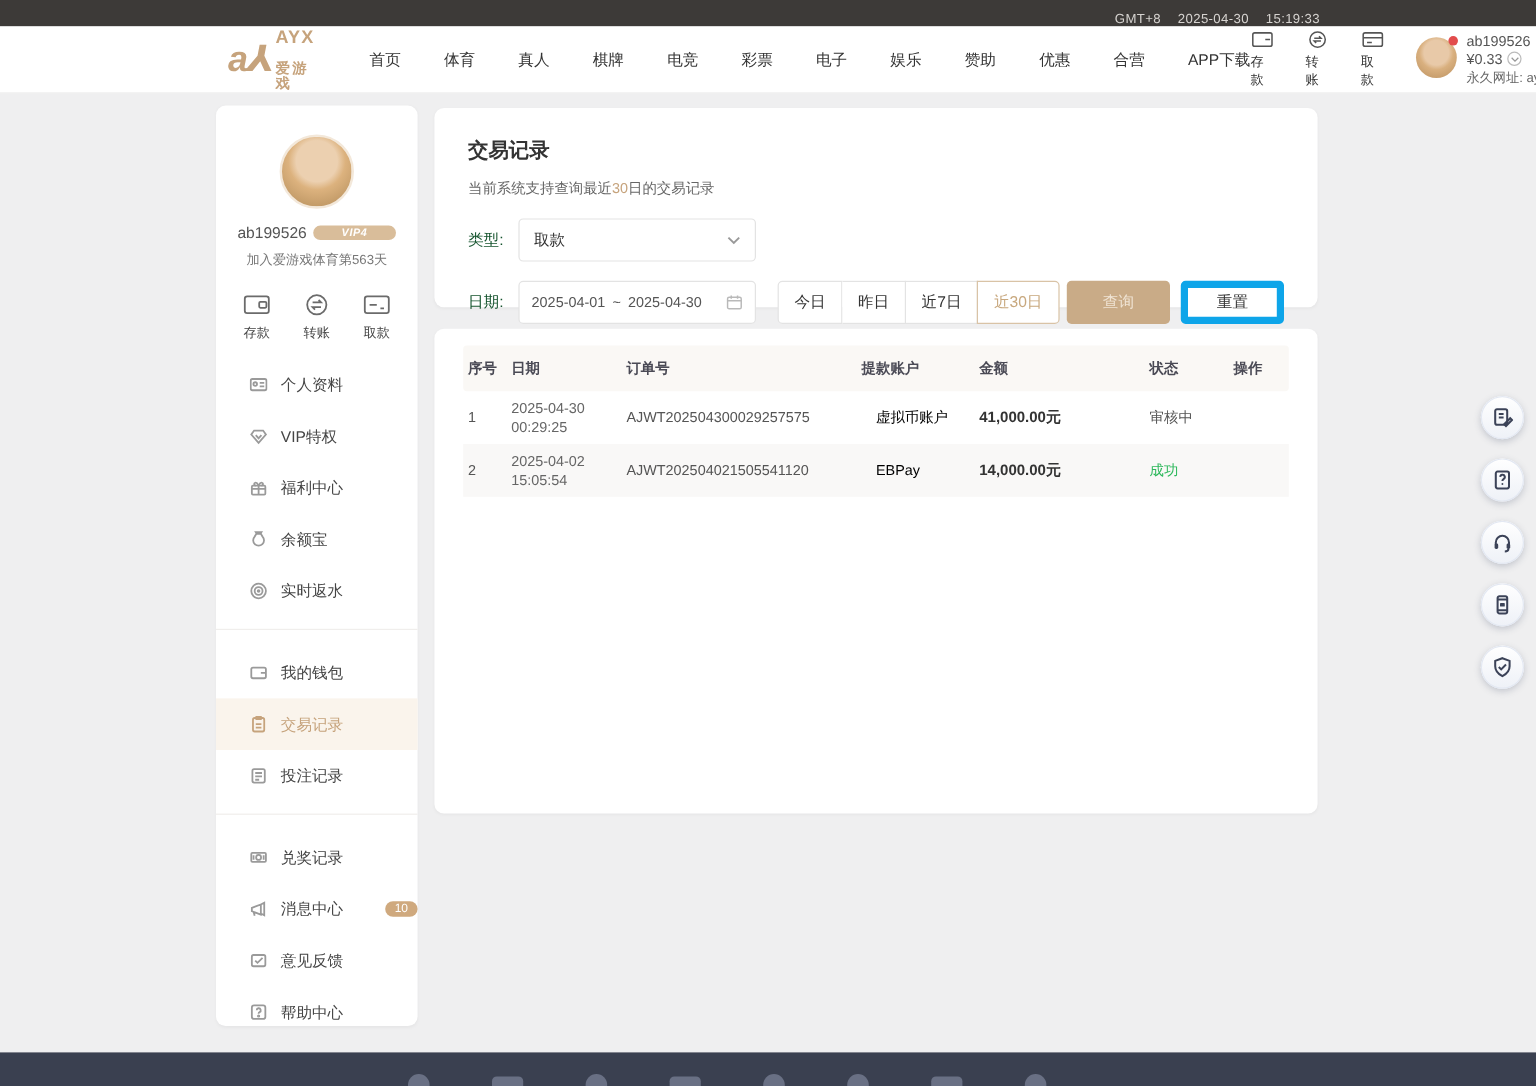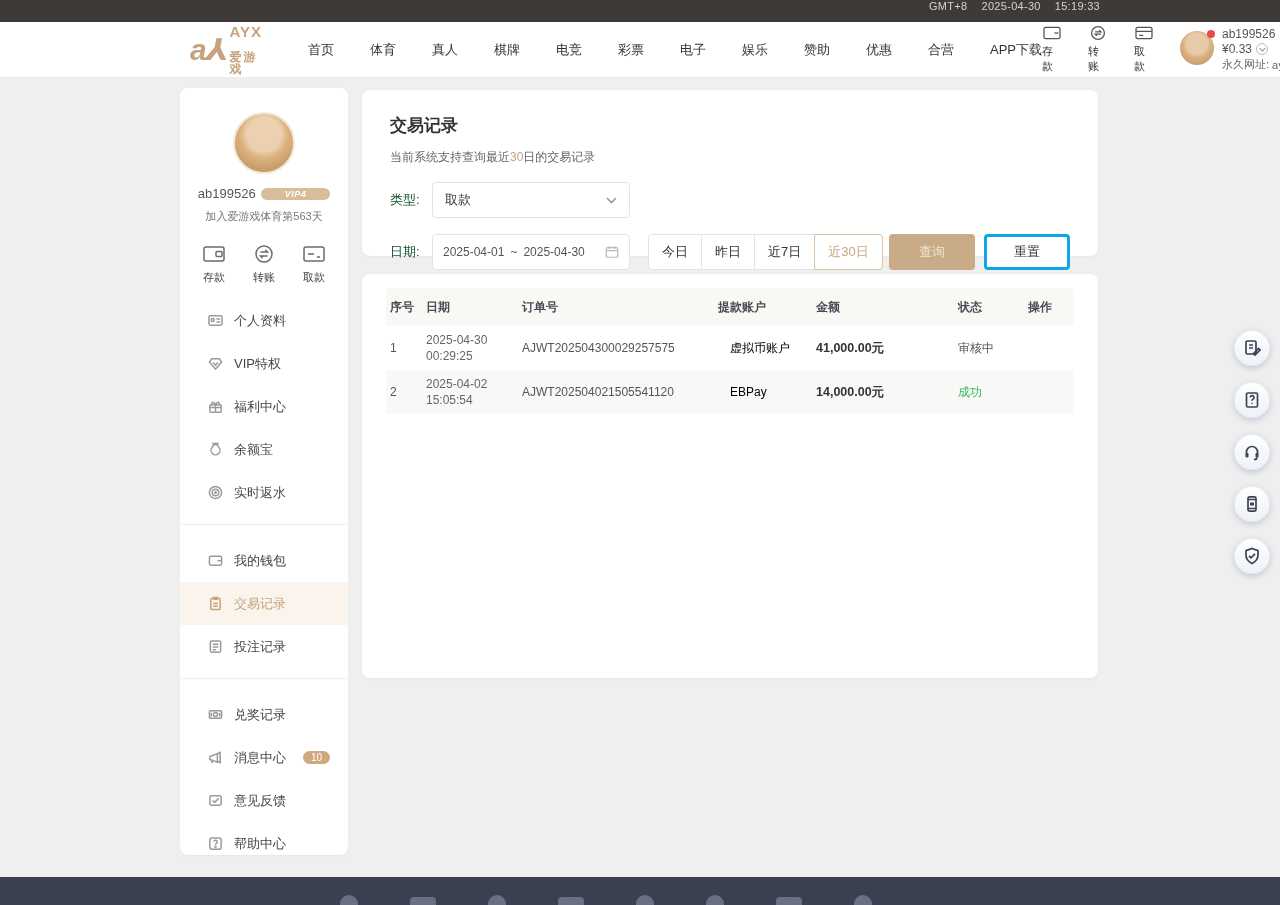--- a/index.html
+++ b/index.html
@@ -1,19 +1,19 @@
 <!DOCTYPE html>
 <html><head>
 <meta charset="utf-8">
 <style>
   * { margin:0; padding:0; box-sizing:border-box; }
   html,body { width:1280px; height:905px; font-family:"Liberation Sans","DejaVu Sans",sans-serif; background:#efeff0; overflow:hidden; }
 
   
-  .topbar { height:22px; background:#3d3a38; display:flex; align-items:flex-start; justify-content:flex-end; padding-right:180px; gap:14px; }
+  .topbar { height:22px; background:#3d3a38; display:flex; align-items:flex-end; justify-content:flex-end; padding-right:180px; gap:14px; }
   .topbar span { color:#d6d3d0; font-size:11px; letter-spacing:.3px; }
 
   
   .header { height:56px; background:#fff; border-bottom:1px solid #ececec; display:flex; align-items:center; padding:0 178px 0 190px; position:relative; }
   .logo { display:flex; align-items:center; gap:6px; cursor:pointer; }
   .logo-mono { font-size:30px; font-weight:bold; color:#c6a37c; font-style:italic; letter-spacing:-3px; line-height:1; }
   .logo-txt { display:flex; flex-direction:column; line-height:1; }
   .logo-en { color:#c6a37c; font-weight:bold; font-size:15px; letter-spacing:1px; }
   .logo-cn { color:#c6a37c; font-size:12px; font-weight:bold; margin-top:12px; letter-spacing:2px; }
   .nav { display:flex; align-items:center; gap:36px; margin-left:46px; }
@@ -49,21 +49,21 @@
   .sb-qa svg { width:24px; height:20px; stroke:#6b6b6b; fill:none; stroke-width:1.5; }
   .sb-qa span { font-size:11px; color:#444; }
   .sb-group { margin-top:14px; }
   .sb-divider { height:1px; background:#f0eeec; margin:10px 0; }
   .sb-item { height:43px; display:flex; align-items:center; gap:11px; padding-left:28px; cursor:pointer; position:relative; }
   .sb-item svg { width:15px; height:15px; stroke:#9a9a9a; fill:none; stroke-width:1.6; flex:none; }
   .sb-item span.lbl { font-size:13px; color:#454545; }
   .sb-item.active { background:#faf4ec; }
   .sb-item.active svg { stroke:#c6a37c; }
   .sb-item.active span.lbl { color:#c6a37c; }
-  .sb-badge { margin-left:auto; margin-right:18px; background:#cfa97e; color:#fff; font-size:10px; border-radius:9px; padding:1px 8px; }
+  .sb-badge { margin-left:auto; background:#cfa97e; color:#fff; font-size:10px; border-radius:9px; padding:1px 8px; }
 
   
   .card { position:absolute; background:#fff; border-radius:8px; box-shadow:0 1px 3px rgba(0,0,0,.04); }
   .card-filter { left:362px; top:12px; width:736px; height:166px; padding:24px 28px 0; }
   .m-title { font-size:17px; font-weight:bold; color:#333; }
   .m-sub { font-size:12px; color:#666; margin-top:12px; }
   .m-sub .days { color:#c6a37c; }
   .f-row { display:flex; align-items:center; margin-top:16px; }
   .f-label { font-size:13px; color:#14532d; width:42px; flex:none; }
   .select { width:198px; height:36px; border:1px solid #e3e3e3; border-radius:4px; display:flex; align-items:center; justify-content:space-between; padding:0 12px; cursor:pointer; background:#fff; }
@@ -71,21 +71,21 @@
   .select svg { width:11px; height:7px; stroke:#999; fill:none; stroke-width:1.6; }
   .daterange { width:198px; height:36px; border:1px solid #e3e3e3; border-radius:4px; display:flex; align-items:center; justify-content:space-between; padding:0 10px; background:#fff; cursor:pointer; }
   .daterange .dr-txt { font-size:12px; color:#555; display:flex; gap:6px; }
   .daterange svg { width:14px; height:14px; stroke:#b9b9b9; fill:none; stroke-width:1.4; }
   .range-group { display:flex; margin-left:18px; }
   .range-btn { height:36px; min-width:48px; padding:0 13px; background:#fff; border:1px solid #e3e3e3; border-left-width:0; font-size:13px; color:#333; display:flex; align-items:center; justify-content:center; cursor:pointer; }
   .range-btn:first-child { border-left-width:1px; border-radius:4px 0 0 4px; }
   .range-btn:last-child { border-radius:0 4px 4px 0; }
   .range-btn.active { color:#c8a87e; border:1px solid #d9c3a6; margin-left:-1px; }
   .btn-search { margin-left:auto; width:86px; height:36px; background:#c9ab87; border:none; border-radius:4px; color:#efe3d3; font-size:13px; cursor:pointer; }
-  .btn-reset { margin-left:9px; width:86px; height:36px; background:#fff; border:3px solid #0ea5e9; border-radius:4px; color:#333; font-size:13px; cursor:pointer; }
+  .btn-reset { margin-left:9px; width:86px; height:36px; background:#fff; border:6px solid #0ea5e9; border-radius:4px; color:#333; font-size:13px; cursor:pointer; }
 
   .card-table { left:362px; top:196px; width:736px; height:404px; padding:14px 24px; }
   .tbl { width:100%; }
   .tbl-head, .tbl-row { display:grid; grid-template-columns:36px 96px 196px 98px 142px 70px 50px; align-items:center; }
   .tbl-head { height:38px; background:#faf8f5; border-radius:3px; padding:0 4px; }
   .tbl-head div { font-size:12px; color:#4a4a55; font-weight:bold; }
   .tbl-row { height:44px; padding:0 4px; font-size:12px; color:#555; }
   .tbl-row.alt { background:#f9f8f7; }
   .cell-date { line-height:1.35; color:#666; }
   .cell-amt { color:#333; font-weight:bold; font-size:12.5px; }

